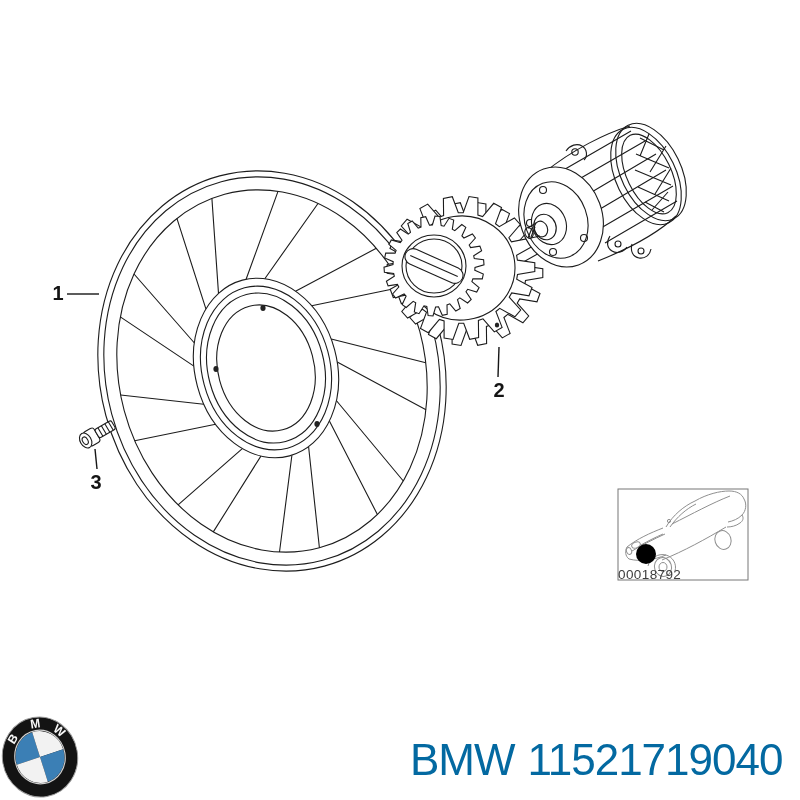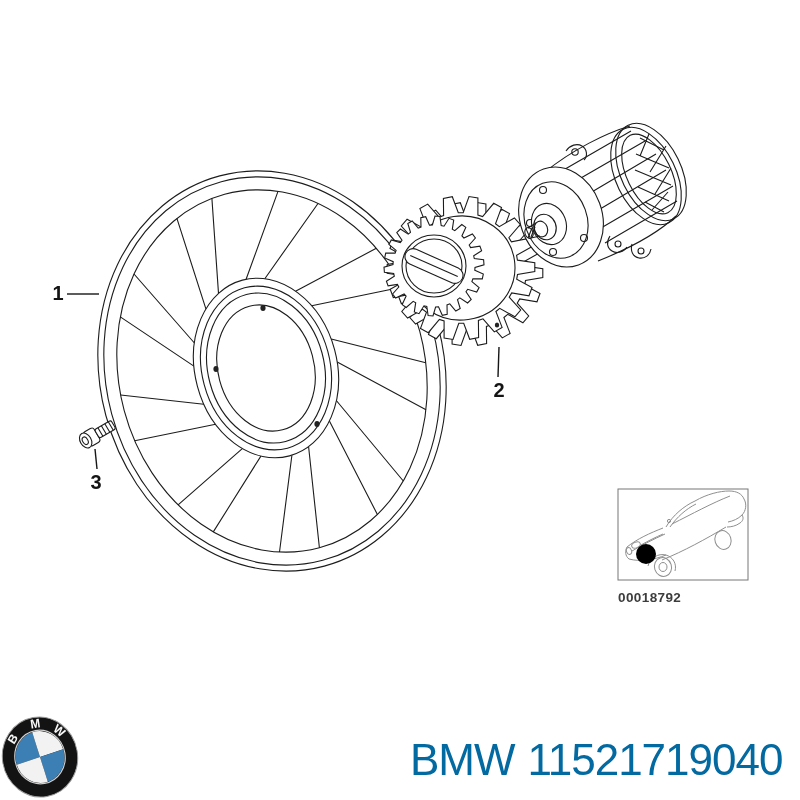--- a/index.html
+++ b/index.html
@@ -7,22 +7,22 @@
     width:800px;height:800px;background:#ffffff;position:relative;overflow:hidden;
     font-family:"Liberation Sans", sans-serif;
   }
   #stage{position:absolute;inset:0;}
   svg.diagram{position:absolute;left:0;top:0;}
   .callout{
     position:absolute;transform:translate(-50%,-50%);
     font-size:20px;font-weight:bold;color:#141414;line-height:1;
   }
   #thumb-code{
-    position:absolute;left:618px;top:591px;
-    font-size:13.5px;color:#3d3d3d;letter-spacing:.4px;line-height:1;font-weight:bold;
+    position:absolute;left:618px;top:568px;
+    font-size:13.5px;color:#3d3d3d;letter-spacing:.4px;line-height:1;
   }
   #footer-text{
     position:absolute;left:410px;top:738px;white-space:nowrap;
     font-size:44px;letter-spacing:-1px;color:#0369a1;line-height:1;
   }
   #footer-text .num{margin-left:13px;}
   .ink{stroke:#1c1c1c;stroke-width:1.1;fill:none;}
   .ink-fill{stroke:#1c1c1c;stroke-width:1.1;fill:#ffffff;}
   .thumb-line{stroke:#8f8f8f;stroke-width:1;fill:none;}
   .leader{stroke:#161616;stroke-width:1.4;fill:none;}

